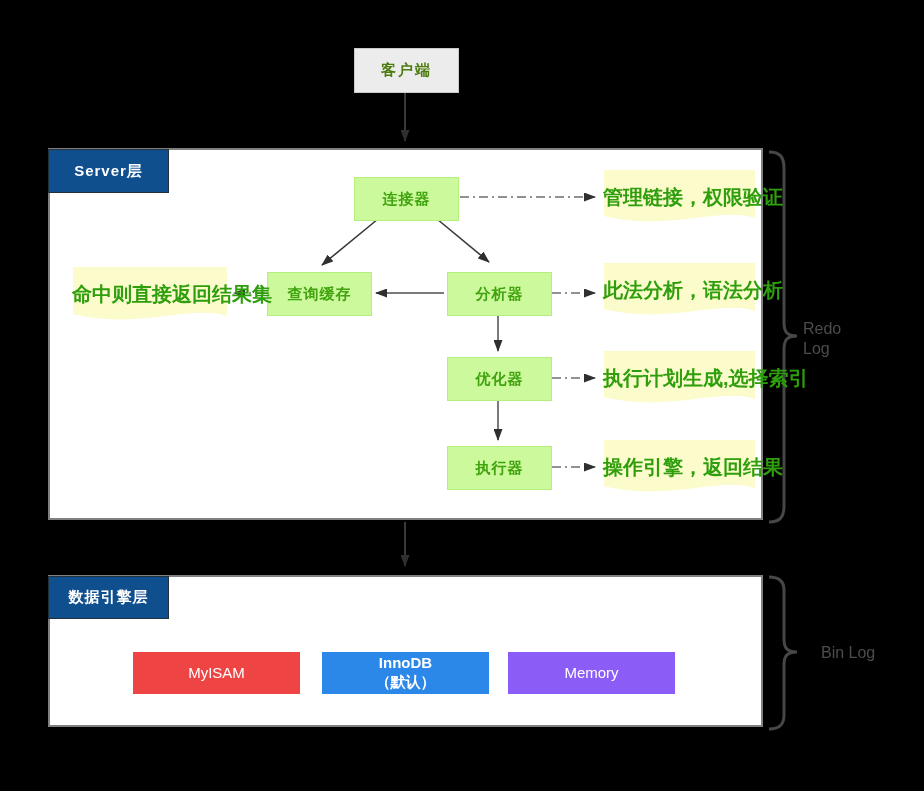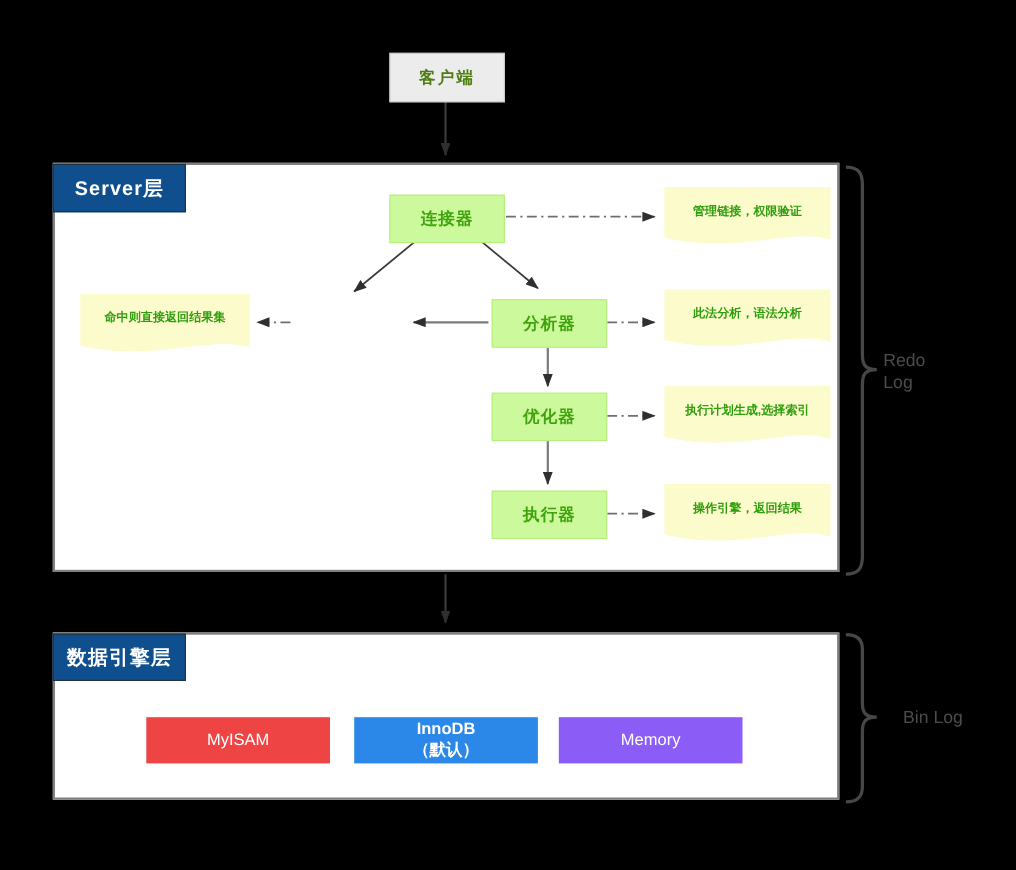--- a/index.html
+++ b/index.html
@@ -2,39 +2,39 @@
 <html><head>
 <meta charset="utf-8">
 <style>
   html,body{margin:0;padding:0;background:#000;}
   body{font-family:"Liberation Sans","DejaVu Sans",sans-serif;}
   .stage{position:relative;width:924px;height:791px;background:#000;overflow:hidden;}
   .panel{position:absolute;background:#fff;border:2px solid #808080;z-index:1;}
   .panel-server{left:48px;top:148px;width:711px;height:368px;}
   .panel-engine{left:48px;top:575px;width:711px;height:148px;}
   .tab{position:absolute;background:#0f4f8e;border:1px solid #22303c;color:#fff;
-       font-weight:bold;font-size:18px;display:flex;align-items:center;justify-content:center;
+       font-weight:bold;font-size:15px;display:flex;align-items:center;justify-content:center;
        z-index:3;letter-spacing:1px;}
   .tab-server{left:48px;top:149px;width:119px;height:42px;}
   .tab-engine{left:48px;top:576px;width:119px;height:41px;}
   .client-box{position:absolute;left:354px;top:48px;width:103px;height:43px;background:#ececec;
        border:1px solid #c9c9c9;color:#4d7c0f;font-weight:bold;font-size:15px;
        display:flex;align-items:center;justify-content:center;z-index:3;letter-spacing:2px;}
   .pbox{position:absolute;width:103px;height:42px;background:#ccf99b;border:1px solid #b5ef7d;
        color:#3fa30d;font-weight:bold;font-size:15px;display:flex;align-items:center;
        justify-content:center;z-index:3;letter-spacing:1px;}
   .pbox-connector{left:354px;top:177px;}
   .pbox-query-cache{left:267px;top:272px;}
   .pbox-analyzer{left:447px;top:272px;}
   .pbox-optimizer{left:447px;top:357px;}
   .pbox-executor{left:447px;top:446px;}
   .note{position:absolute;z-index:3;}
   .note svg{position:absolute;left:0;top:0;}
   .note .note-text{position:absolute;left:0;top:14px;width:100%;text-align:center;
-       color:#2f9e0c;font-weight:bold;font-size:11px;white-space:nowrap;}
+       color:#2f9e0c;font-weight:bold;font-size:20px;white-space:nowrap;}
   .note-manage{left:603px;top:170px;width:153px;height:57px;}
   .note-hit{left:72px;top:267px;width:156px;height:58px;}
   .note-parse{left:603px;top:263px;width:153px;height:57px;}
   .note-plan{left:603px;top:351px;width:153px;height:57px;}
   .note-operate{left:603px;top:440px;width:153px;height:57px;}
   .engine-box{position:absolute;top:652px;width:167px;height:42px;color:#fff;font-size:15px;
        display:flex;flex-direction:column;align-items:center;justify-content:center;
        z-index:3;line-height:1.25;}
   .engine-myisam{left:133px;background:#ef4444;}
   .engine-innodb{left:322px;background:#2b87e8;font-weight:bold;align-items:center;}
@@ -85,20 +85,23 @@
     <span>数据引擎层</span>
   </div>
 
   <div class="client-box">
     <span>客户端</span>
   </div>
 
   <div class="pbox pbox-connector">
     <span>连接器</span>
   </div>
+  <div class="pbox pbox-query-cache">
+    <span>查询缓存</span>
+  </div>
   <div class="pbox pbox-analyzer">
     <span>分析器</span>
   </div>
   <div class="pbox pbox-optimizer">
     <span>优化器</span>
   </div>
   <div class="pbox pbox-executor">
     <span>执行器</span>
   </div>
 

